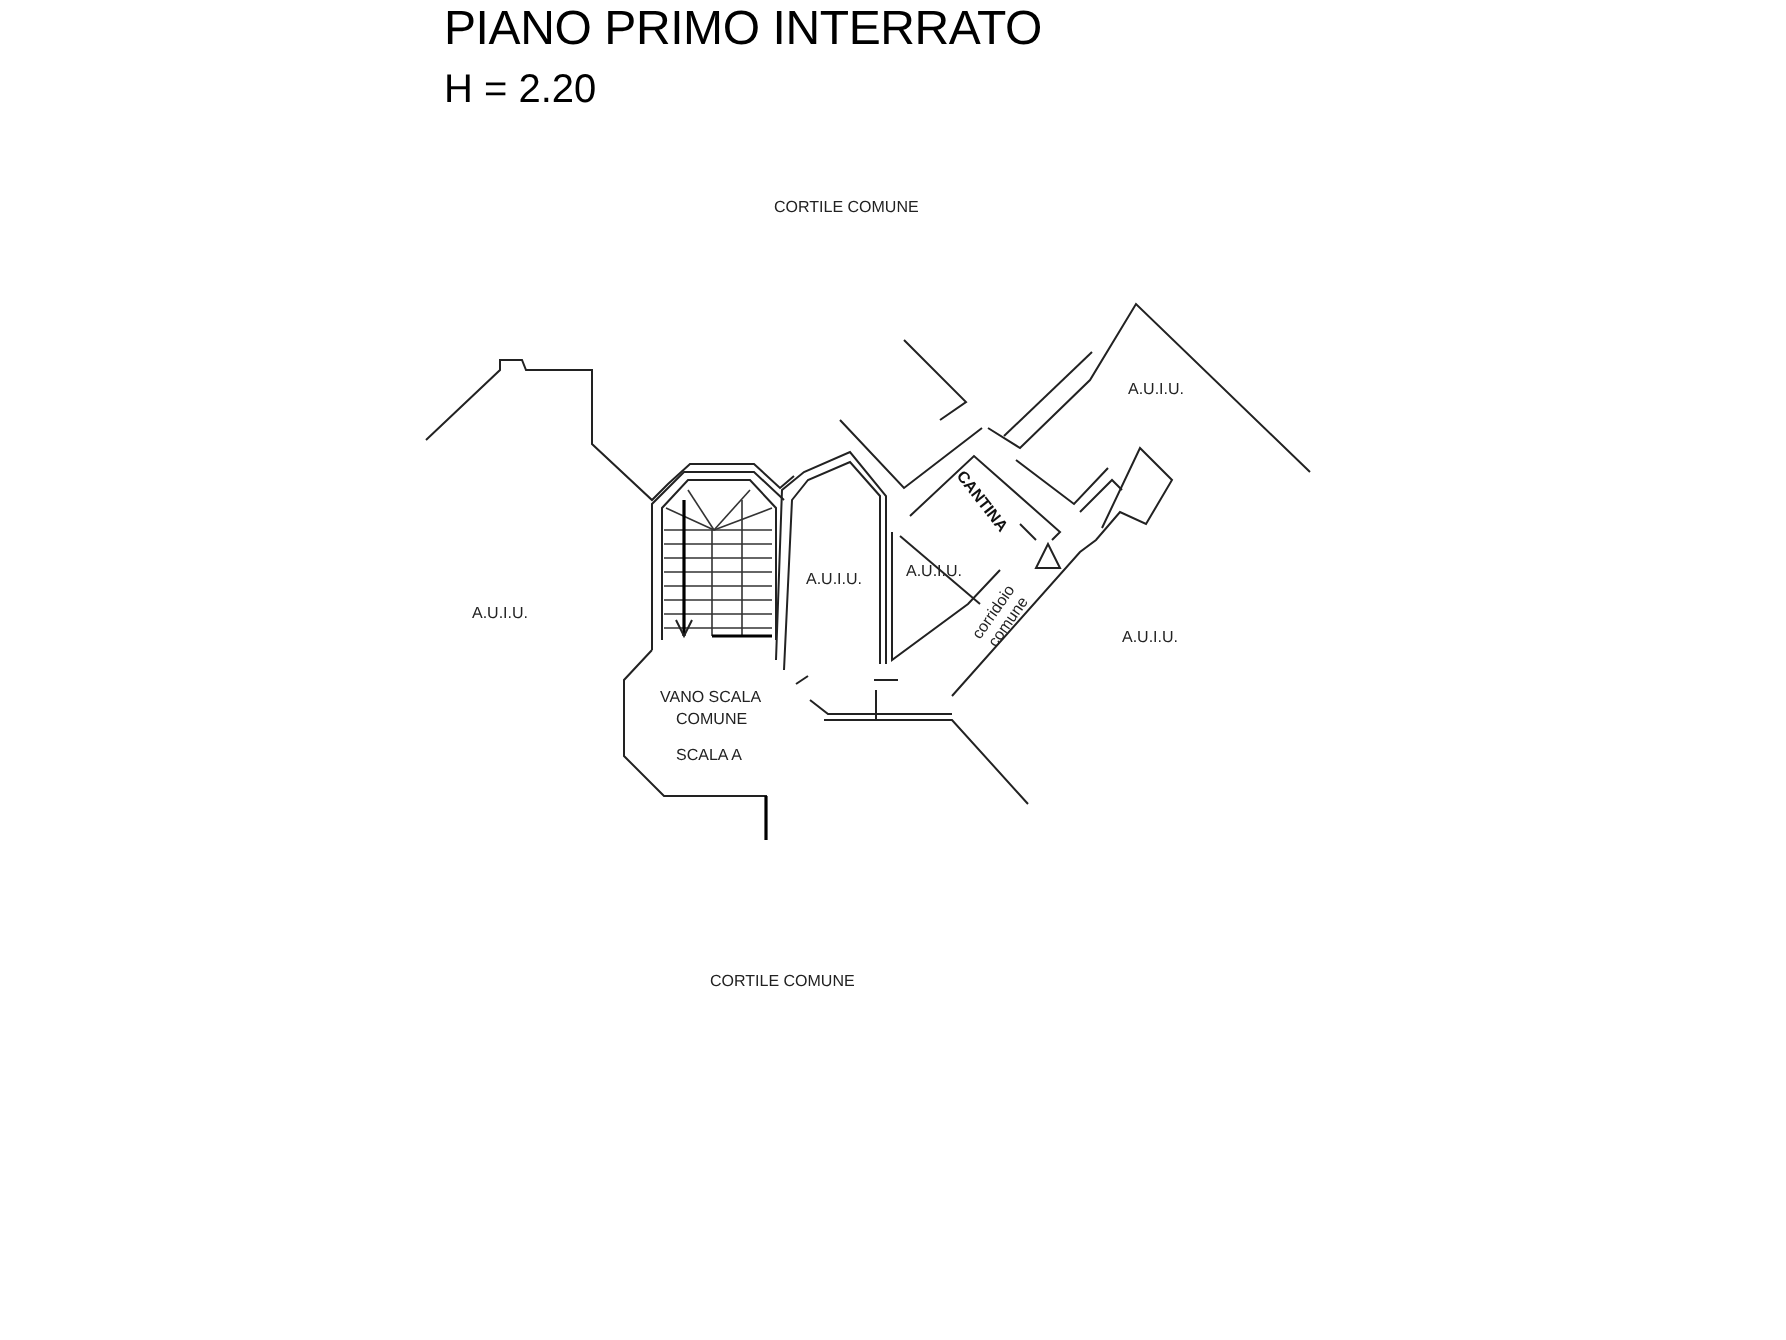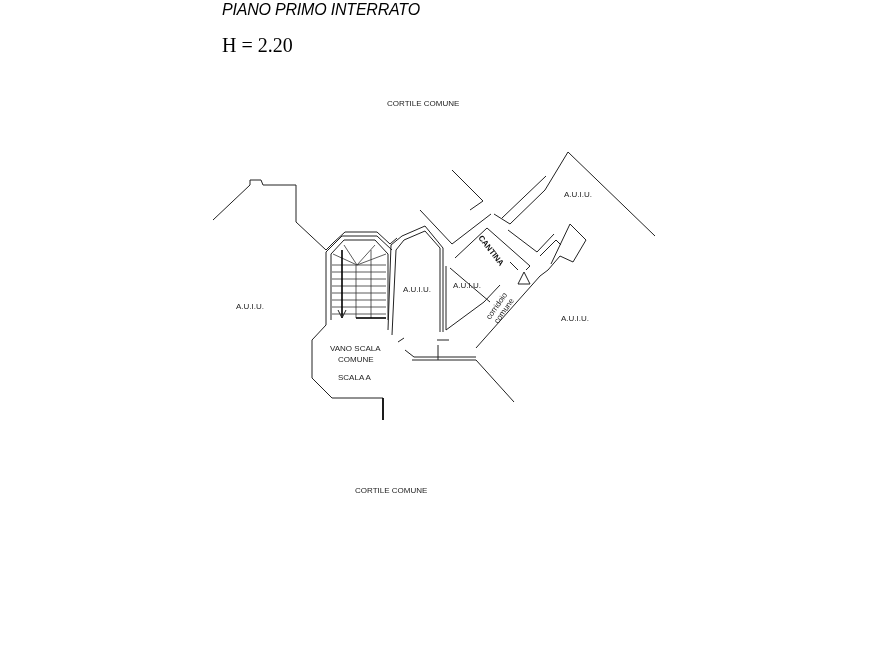--- a/index.html
+++ b/index.html
@@ -1,18 +1,18 @@
 <!DOCTYPE html>
 <html><head>
 <meta charset="utf-8">
 <style>
   html, body { margin: 0; padding: 0; background: #ffffff; }
   body { width: 893px; height: 670px; position: relative; overflow: hidden; font-family: "Liberation Sans", sans-serif; color: #000; }
-  .title { position: absolute; left: 222px; top: 1px; font-size: 16px; letter-spacing: -0.2px; font-style: italic; }
-  .subtitle { position: absolute; left: 222px; top: 34px; font-size: 20px; font-family: Liberation Serif, serif; }
+  .title { position: absolute; left: 222px; top: 1px; font-size: 24px; letter-spacing: -0.2px; }
+  .subtitle { position: absolute; left: 222px; top: 34px; font-size: 20px; }
   svg { position: absolute; left: 0; top: 0; }
   .lbl { font-family: "Liberation Sans", sans-serif; font-size: 8px; fill: #222; }
   .lblb { font-family: "Liberation Sans", sans-serif; font-size: 8px; font-weight: bold; fill: #111; }
   .w { fill: none; stroke: #222; stroke-width: 1; }
   .wb { fill: none; stroke: #000; stroke-width: 1.6; }
 </style>
 </head>
 <body>
 
 <div class="title">PIANO PRIMO INTERRATO</div>

